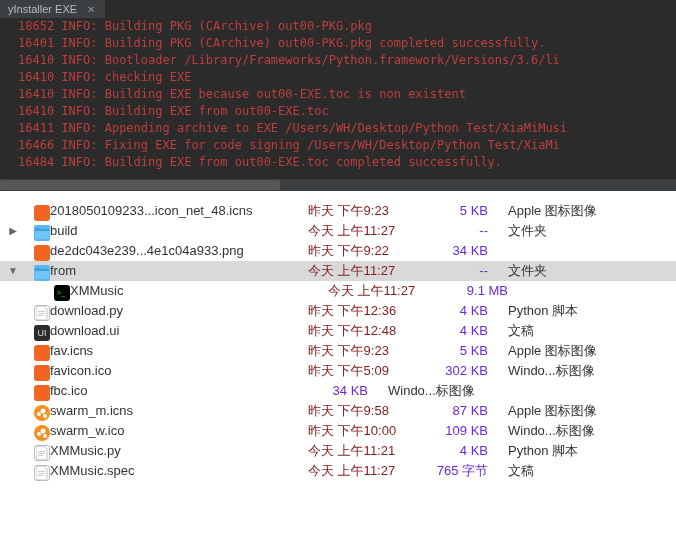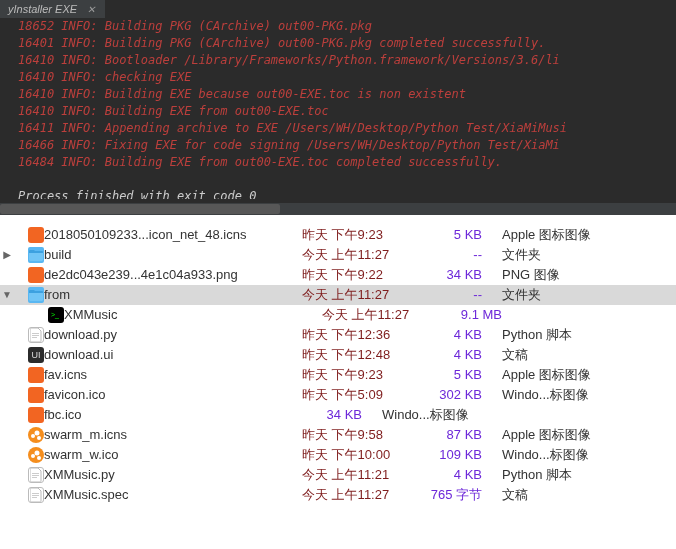--- a/index.html
+++ b/index.html
@@ -8,25 +8,24 @@
     height: 549px;
     background: #fff;
     font-family: -apple-system, "Helvetica Neue", Arial, sans-serif;
     font-size: 12px;
     overflow: hidden;
   }
 
   
   .terminal {
     width: 676px;
-    height: 215px;
+    height: 191px;
     background: #2b2b2b;
     position: relative;
     overflow: hidden;
-    font-style: italic;
   }
   .terminal-tab {
     position: absolute;
     top: 0; left: 0;
     height: 18px;
     padding: 2px 8px;
     background: #3c3f41;
     color: #bbbbbb;
     font-size: 11px;
     display: flex;
@@ -71,24 +70,24 @@
 
   
   .finder {
     width: 676px;
     background: #fff;
     font-size: 13px;
     color: #333;
   }
   .finder-row {
     display: flex;
-    align-items: center;
+    align-items: flex-end;
     height: 20px;
     line-height: 20px;
-    padding-left: 0;
+    padding-left: 6px;
   }
   .row-selected {
     background: #d9d9d9;
   }
   .disclosure {
     width: 14px;
     flex: 0 0 14px;
     text-align: center;
     color: #666;
     font-size: 10px;
@@ -187,21 +186,20 @@
       <span class="size-col">--</span>
       <span class="kind-col">文件夹</span>
     </div>
     <div class="finder-row">
       <span class="disclosure"></span>
       <span class="indent-1"></span>
       <span class="icon ic-orange"></span>
       <span class="name-col">de2dc043e239...4e1c04a933.png</span>
       <span class="modified-col">昨天 下午9:22</span>
       <span class="size-col">34 KB</span>
-      <span class="kind-col">PNG 图像</span>
     </div>
     <div class="finder-row row-selected">
       <span class="disclosure">▼</span>
       <span class="indent-1"></span>
       <span class="icon ic-folder">
         <svg viewBox="0 0 14 11">
           <path d="M0 2c0-1 0-2 1-2h4l1 1h7c1 0 1 1 1 1v8c0 1-1 1-1 1H1c-1 0-1-1-1-1V2z" fill="#3da1e0"></path>
           <path d="M0 3h14v7c0 1-1 1-1 1H1c-1 0-1-1-1-1V3z" fill="#71c5f6"></path>
         </svg>
       </span>

